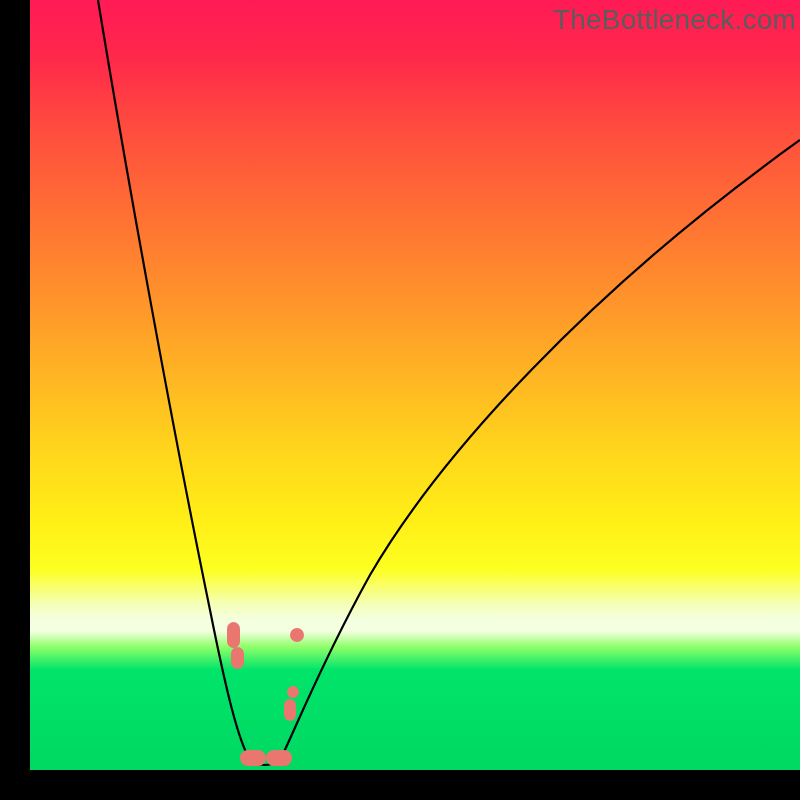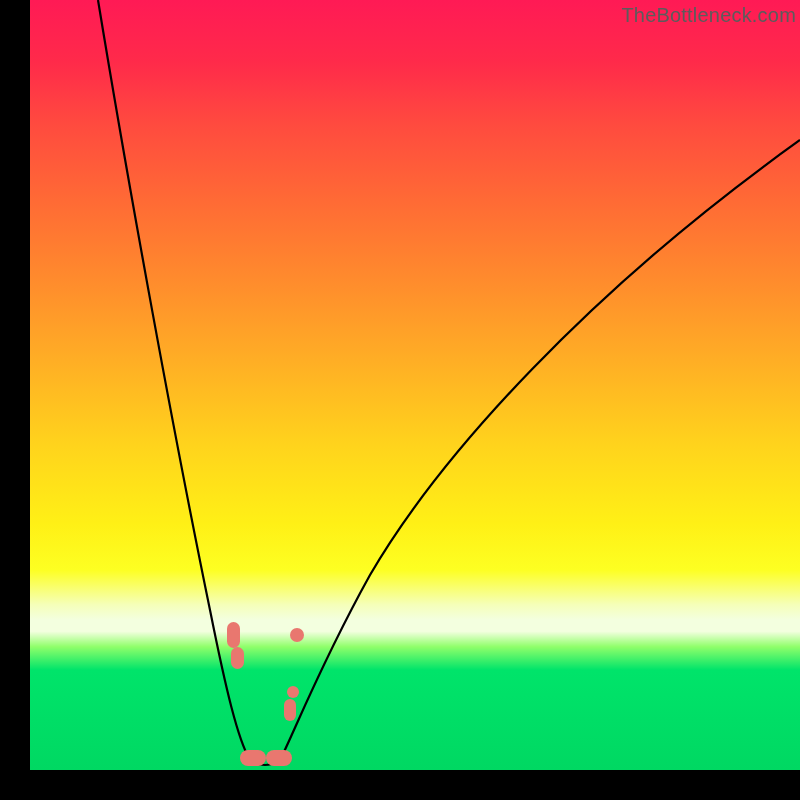--- a/index.html
+++ b/index.html
@@ -41,21 +41,21 @@
       #8fff6a 84%,
       #00e46a 87%,
       #00d862 100%
     );
   }
   .watermark {
     position: absolute;
     top: 4px;
     right: 4px;
     color: #5c5c5c;
-    font-size: 20px;
+    font-size: 28px;
     font-weight: 500;
     letter-spacing: 0.2px;
     z-index: 40;
   }
   svg.curves {
     position: absolute;
     left: 0;
     top: 0;
     width: 770px;
     height: 770px;

